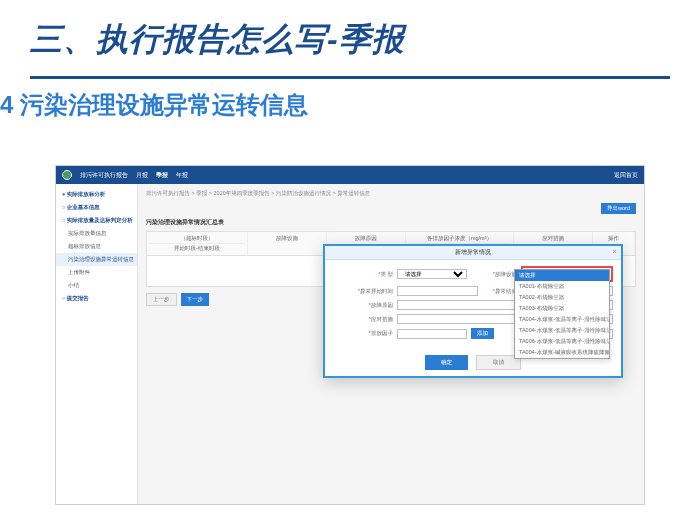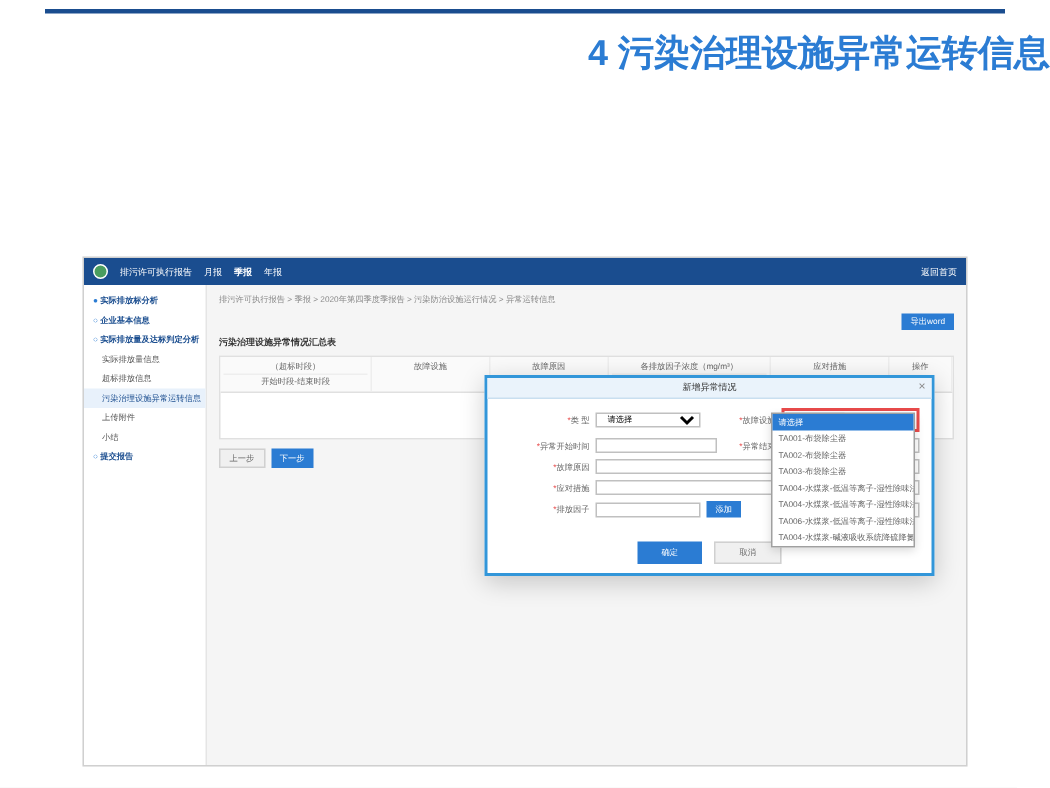--- a/index.html
+++ b/index.html
@@ -1,21 +1,21 @@
 <!DOCTYPE html>
 <html><head>
 <meta charset="utf-8">
 <style>
 *{margin:0;padding:0;box-sizing:border-box;font-family:"Microsoft YaHei",sans-serif}
 body{width:700px;height:525px;background:#fff;overflow:hidden}
 .slide{width:700px;height:525px;position:relative}
 .title-area{padding:18px 30px 8px}
 .main-title{font-size:32px;font-weight:900;font-style:italic;color:#1a4d8f;letter-spacing:1px}
 .title-line{height:3px;background:#1a4d8f;margin:6px 30px 0}
-.subtitle{font-size:24px;font-weight:700;color:#2b7cd3;text-align:right;margin-top:10px}
+.subtitle{font-size:24px;font-weight:700;color:#2b7cd3;text-align:left;margin-top:10px}
 .screenshot{position:absolute;left:55px;top:165px;width:590px;height:340px;background:#f5f5f5;border:1px solid #d0d0d0;font-size:6px;color:#666}
 .app-header{height:18px;background:#1a4d8f;display:flex;align-items:center;padding:0 6px;color:#fff;gap:8px}
 .logo{width:10px;height:10px;border-radius:50%;background:#4a9d5f;border:1px solid #fff}
 .app-body{display:flex;height:calc(100% - 18px)}
 .sidebar{width:82px;background:#fff;border-right:1px solid #e5e5e5;padding-top:4px}
 .sb-item{padding:3px 6px;font-size:5.5px;color:#555;white-space:nowrap;overflow:hidden}
 .sb-item.active{background:#e8f1fb;color:#1a4d8f}
 .sb-item.hl{color:#1a4d8f;font-weight:600}
 .sb-sub{padding-left:12px}
 .main{flex:1;padding:6px 8px;position:relative}
@@ -46,20 +46,23 @@
 .redbox{border:2px solid #e84b4b;padding:1px}
 .m-foot{display:flex;justify-content:center;gap:8px;padding:6px 0}
 .dd{position:absolute;left:376px;top:85px;width:96px;background:#fff;border:1px solid #a0a0a0;box-shadow:0 2px 6px rgba(0,0,0,.15);font-size:5.5px}
 .dd-item{padding:2px 4px;white-space:nowrap;overflow:hidden}
 .dd-item.sel{background:#2b7cd3;color:#fff}
 </style>
 </head>
 <body>
 
 <div class="slide">
+  <div class="title-area">
+    <div class="main-title">三、执行报告怎么写-季报</div>
+  </div>
   <div class="title-line"></div>
   <div class="subtitle">4 污染治理设施异常运转信息</div>
 
   <div class="screenshot">
     <div class="app-header">
       <span class="logo"></span>
       <span>排污许可执行报告</span>
       <span>月报</span>
       <span style="font-weight:600">季报</span>
       <span>年报</span>

